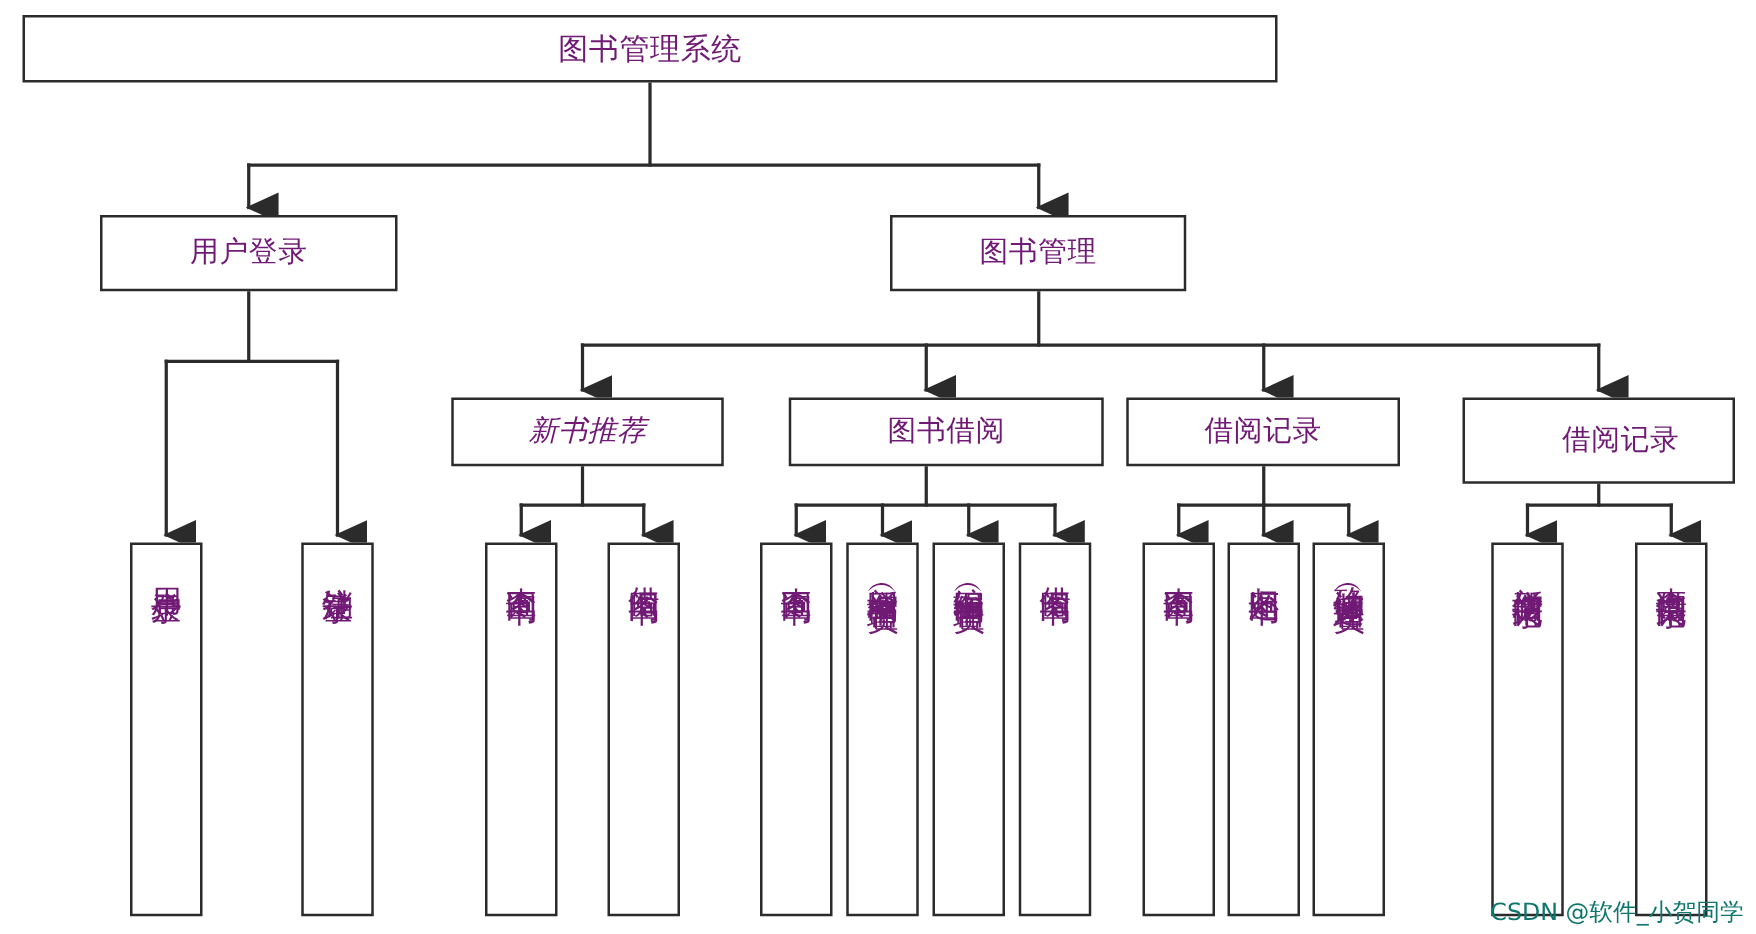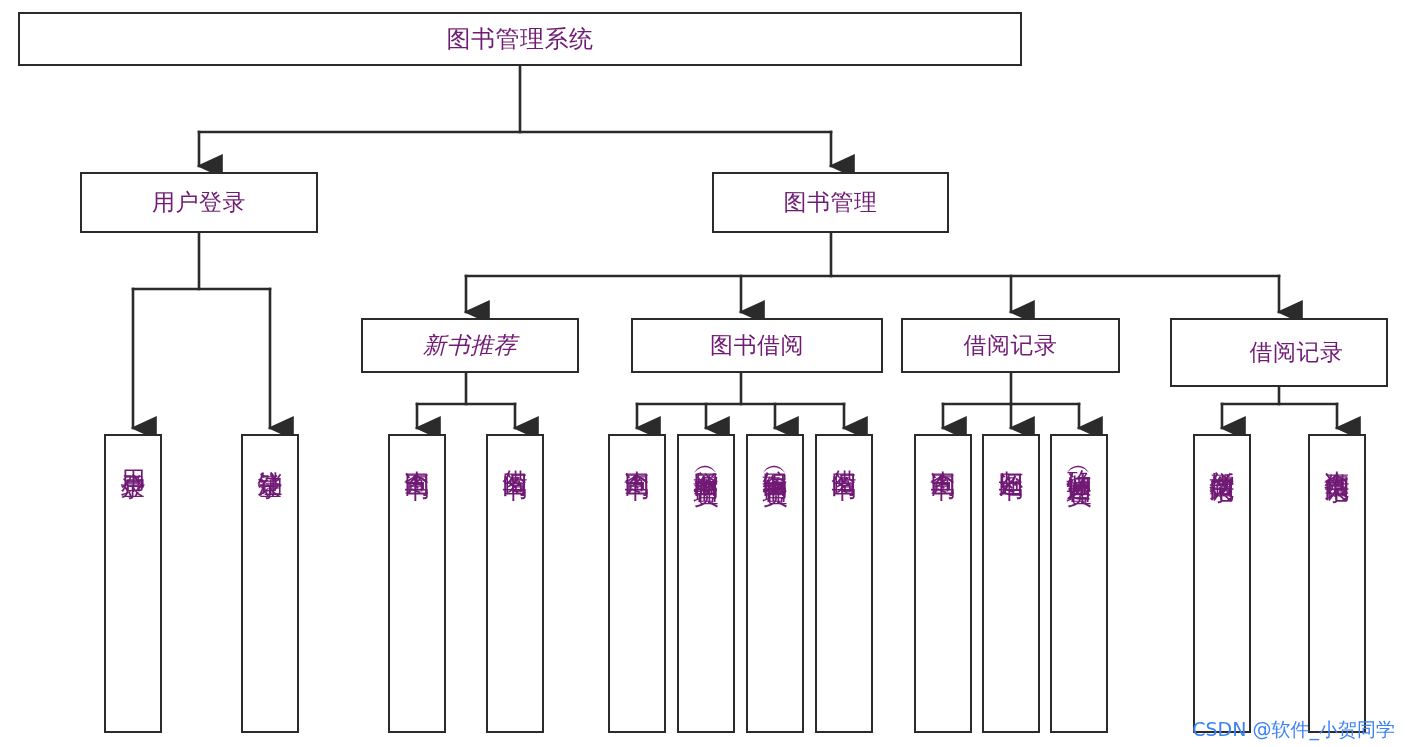--- a/index.html
+++ b/index.html
@@ -62,21 +62,21 @@
     font-size: 25px;
     letter-spacing: 2px;
     white-space: nowrap;
     line-height: 1;
   }
   #watermark {
     position: absolute;
     right: 10px;
     bottom: 4px;
     font-size: 19px;
-    color: #3b82f6;
+    color: #0f766e;
     white-space: nowrap;
     user-select: none;
   }
 </style>
 </head>
 <body>
 
 <div id="diagram-root">
 
   <svg id="edge-layer" viewBox="0 0 1405 747" xmlns="http://www.w3.org/2000/svg">

